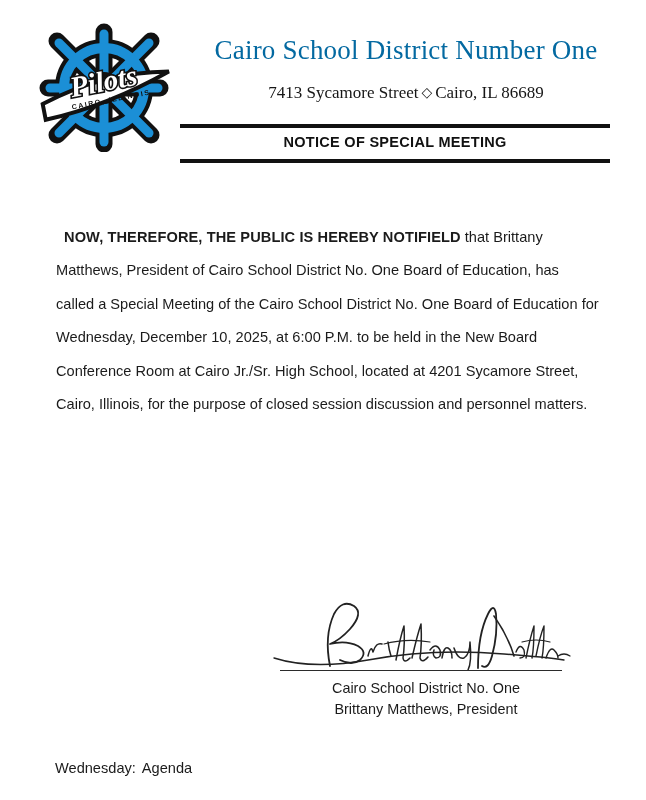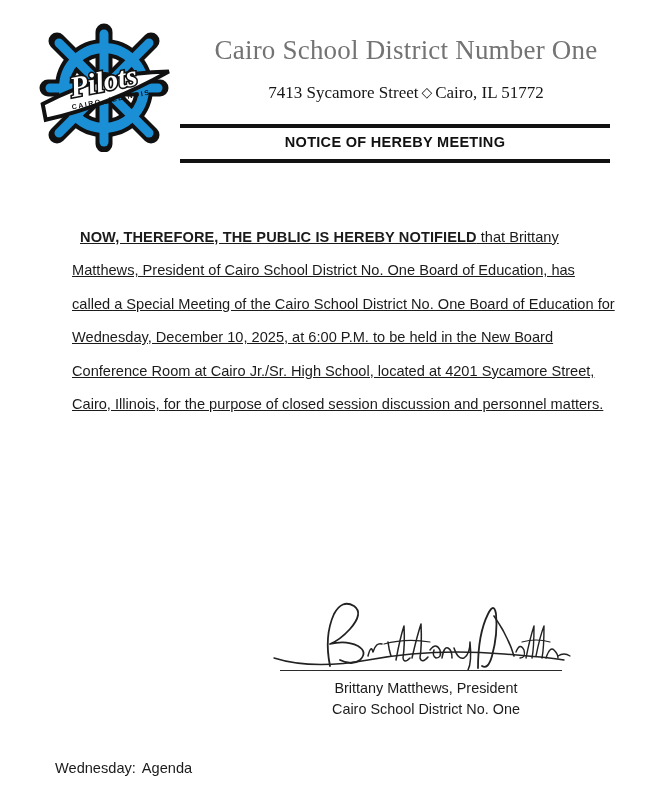--- a/index.html
+++ b/index.html
@@ -47,21 +47,21 @@
     left: 186px;
     top: 34px;
     width: 440px;
     text-align: center;
   }
   .district-name {
     font-family: "Liberation Serif", "DejaVu Serif", serif;
     font-size: 27px;
     line-height: 32px;
     letter-spacing: 0.2px;
-    color: #737373;
+    color: #0369a1;
     white-space: nowrap;
   }
   .district-address {
     font-family: "Liberation Serif", "DejaVu Serif", serif;
     font-size: 17px;
     line-height: 22px;
     margin-top: 16px;
     color: #161616;
     white-space: nowrap;
   }
@@ -91,28 +91,27 @@
     text-align: center;
     font-size: 14.5px;
     font-weight: bold;
     letter-spacing: 0.3px;
     color: #111111;
   }
 
   
   .body-copy {
     position: absolute;
-    left: 72px;
+    left: 56px;
     top: 206px;
     width: 545px;
     font-size: 14.6px;
     line-height: 33.5px;
     color: #1b1b1b;
     text-align: left;
-    text-decoration: underline;
   }
   .body-copy .lead {
     font-weight: bold;
     letter-spacing: 0.1px;
   }
   .body-indent { display: inline-block; width: 8px; }
 
   
   .signature-block {
     position: absolute;
@@ -191,26 +190,26 @@
           <path d="M10 70 Q74 50 140 62 Q74 84 10 86 Z" fill="#ffffff" stroke="#111111" stroke-width="4"></path>
           <text x="74" y="69" text-anchor="middle" font-family="Liberation Serif, serif" font-size="29" font-style="italic" font-weight="bold" fill="#ffffff" stroke="#111111" stroke-width="3.2" paint-order="stroke">Pilots</text>
           <text x="78" y="81" text-anchor="middle" font-family="Liberation Sans, sans-serif" font-size="7" font-weight="bold" letter-spacing="1.6" fill="#111111">CAIRO, ILLINOIS</text>
         </g>
       </svg>
     </div>
 
     <div class="masthead">
       <div class="district-name">Cairo School District Number One</div>
       <div class="district-address">
-        <span>7413 Sycamore Street</span><span class="diamond-sep">◇</span><span>Cairo, IL  51772</span>
+        <span>7413 Sycamore Street</span><span class="diamond-sep">◇</span><span>Cairo, IL  86689</span>
       </div>
     </div>
 
     <div class="rule rule-top"></div>
-    <div class="notice-title">NOTICE OF HEREBY MEETING</div>
+    <div class="notice-title">NOTICE OF SPECIAL MEETING</div>
     <div class="rule rule-bottom"></div>
   </div>
 
   <p class="body-copy">
     <span class="body-indent"></span><span class="lead">NOW, THEREFORE, THE PUBLIC IS HEREBY NOTIFIELD</span><span> that Brittany Matthews, President of Cairo School District No. One Board of Education, has called a Special Meeting of the Cairo School District No. One Board of Education for Wednesday, December 10, 2025, at 6:00 P.M. to be held in the New Board Conference Room at Cairo Jr./Sr. High School, located at 4201 Sycamore Street, Cairo, Illinois, for the purpose of closed session discussion and personnel matters.</span>
   </p>
 
   <div class="signature-block">
     <div class="signature-mark">
       <svg viewBox="0 0 300 72" xmlns="http://www.w3.org/2000/svg" aria-hidden="true">
@@ -238,22 +237,22 @@
           <path d="M254 58 Q258 38 262 26 Q262 48 260 58" stroke-width="1.4"></path>
           <path d="M264 56 Q268 36 272 26 Q272 48 270 58" stroke-width="1.4"></path>
           <path d="M250 42 Q264 38 278 42" stroke-width="1.2"></path>
           <path d="M274 58 Q278 46 282 50 Q286 54 286 58" stroke-width="1.4"></path>
           <path d="M286 56 Q292 52 298 56" stroke-width="1.3"></path>
         </g>
       </svg>
       <div class="signature-line"></div>
     </div>
     <div class="signer">
+      <div>Cairo School District No. One</div>
       <div>Brittany Matthews, President</div>
-      <div>Cairo School District No. One</div>
     </div>
   </div>
 
   <div class="attachment">
     <span>Wednesday:</span><span class="att-value">Agenda</span>
   </div>
 
 </div>
 
 </body></html>

